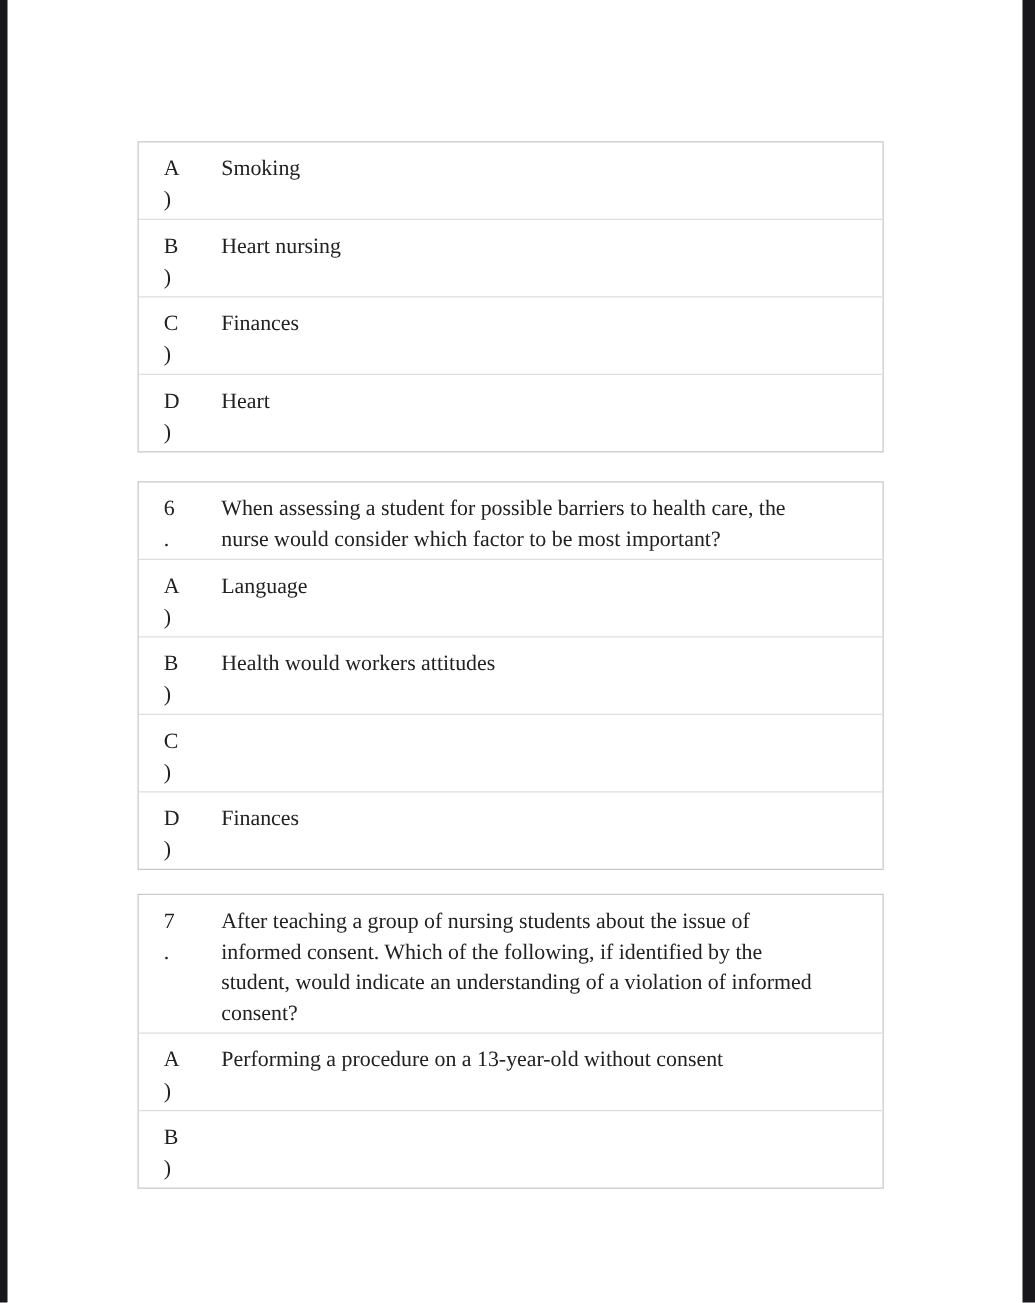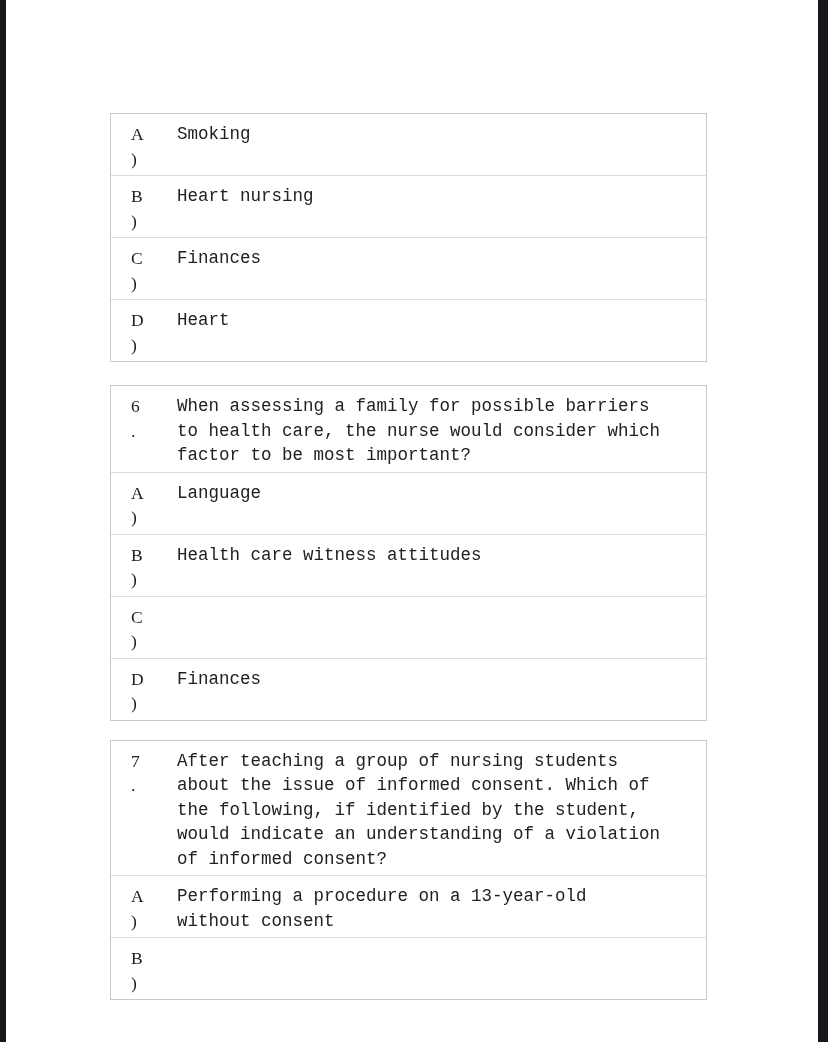--- a/index.html
+++ b/index.html
@@ -61,21 +61,20 @@
     line-height: 24.5px;
   }
 
   .text-cell {
     flex: none;
     width: 500px;
     box-sizing: border-box;
     padding: 8px 10px 4px 0;
     font-size: 17.5px;
     line-height: 24.5px;
-    font-family: Liberation Mono, monospace;
   }
 </style>
 </head>
 <body>
 
 <div class="edge-bar left"></div>
 <div class="edge-bar right"></div>
 
 <div class="content">
 
@@ -109,35 +108,35 @@
       <div class="text-cell">Heart</div>
     </div>
   </div>
 
   <div class="quiz-table t2">
     <div class="row question-row">
       <div class="label-cell">
         <span class="line">6</span>
         <span class="line">.</span>
       </div>
-      <div class="text-cell">When assessing a family for possible barriers to health care, the nurse would consider which factor to be most important?</div>
+      <div class="text-cell">When assessing a student for possible barriers to health care, the nurse would consider which factor to be most important?</div>
     </div>
     <div class="row option-row">
       <div class="label-cell">
         <span class="line">A</span>
         <span class="line">)</span>
       </div>
       <div class="text-cell">Language</div>
     </div>
     <div class="row option-row">
       <div class="label-cell">
         <span class="line">B</span>
         <span class="line">)</span>
       </div>
-      <div class="text-cell">Health care witness attitudes</div>
+      <div class="text-cell">Health would workers attitudes</div>
     </div>
     <div class="row option-row">
       <div class="label-cell">
         <span class="line">C</span>
         <span class="line">)</span>
       </div>
     </div>
     <div class="row option-row">
       <div class="label-cell">
         <span class="line">D</span>

